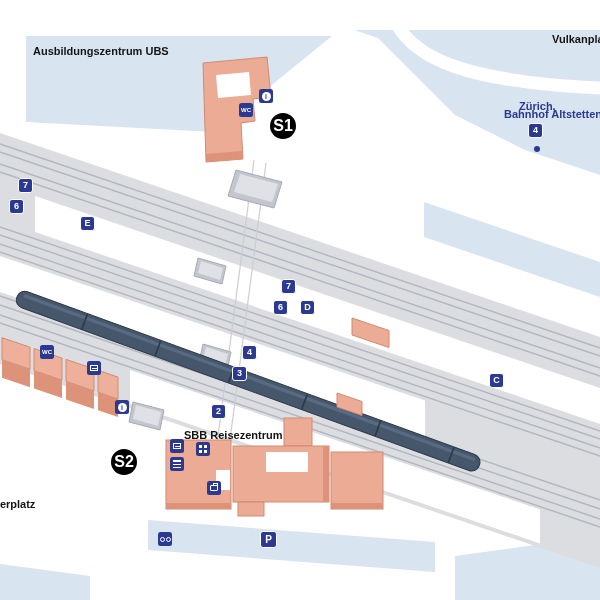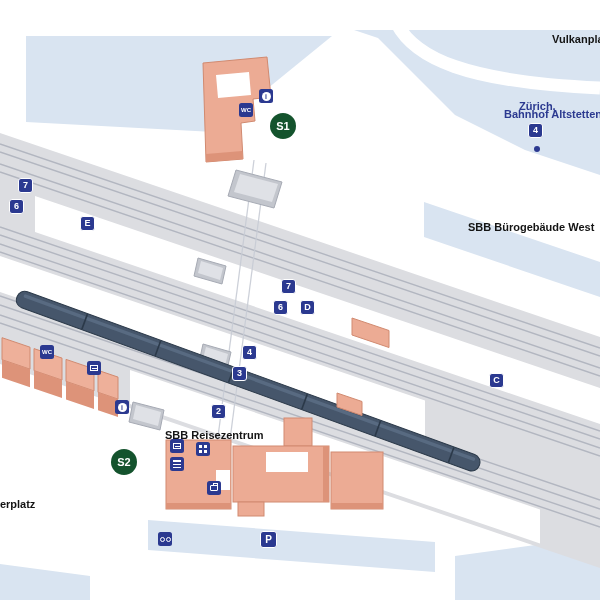--- a/index.html
+++ b/index.html
@@ -5,22 +5,22 @@
   html,body{margin:0;padding:0;background:#fff;}
   #stage{position:relative;width:600px;height:600px;overflow:hidden;background:#fff;
          font-family:"Liberation Sans",sans-serif;}
   #map-svg{position:absolute;left:0;top:0;}
   .lbl{position:absolute;font-weight:bold;font-size:11px;color:#141414;white-space:nowrap;}
   .lbl.navy{color:#2b3990;}
   .badge{position:absolute;width:15px;height:15px;box-sizing:border-box;background:#2b3990;
          color:#fff;border:1px solid #fff;border-radius:3px;font-size:9px;font-weight:bold;
          display:flex;align-items:center;justify-content:center;line-height:1;}
   .badge.lg{width:17px;height:17px;font-size:10px;}
-  .marker{position:absolute;width:26px;height:26px;border-radius:50%;background:#14532d;
-          color:#fff;font-size:11px;font-weight:bold;display:flex;align-items:center;
+  .marker{position:absolute;width:26px;height:26px;border-radius:50%;background:#000000;
+          color:#fff;font-size:16px;font-weight:bold;display:flex;align-items:center;
           justify-content:center;box-shadow:0 0 0 1px rgba(255,255,255,.7);}
   .ib{position:absolute;width:14px;height:14px;background:#2b3990;border-radius:2.5px;
       display:flex;align-items:center;justify-content:center;}
   .ib .txt{color:#fff;font-size:6px;font-weight:bold;line-height:1;}
   .ib .circle-i{width:9px;height:9px;background:#fff;border-radius:50%;color:#2b3990;
       font-size:7px;font-weight:bold;display:flex;align-items:center;justify-content:center;line-height:1;}
   .glyph-ticket{width:8px;height:6px;box-sizing:border-box;border:1px solid #fff;
       background:linear-gradient(#fff,#fff) center/5px 1px no-repeat;}
   .glyph-grid{width:8px;height:8px;background-image:linear-gradient(#fff,#fff),linear-gradient(#fff,#fff),linear-gradient(#fff,#fff),linear-gradient(#fff,#fff);
       background-size:3px 3px;background-position:0 0,5px 0,0 5px,5px 5px;background-repeat:no-repeat;}
@@ -137,25 +137,25 @@
       </g>
       <g>
         <polygon points="352,318 389,330.5 389,347.5 352,335" fill="#ecab94" stroke="#d18a70" stroke-width="1"></polygon>
         <polygon points="337,393 362,401.5 362,415.5 337,407" fill="#ecab94" stroke="#d18a70" stroke-width="1"></polygon>
       </g>
     </g>
 
     <circle cx="537" cy="149" r="3" fill="#2b3990"></circle>
   </svg>
 
+  <div class="lbl" style="left:33px;top:45px">Ausbildungszentrum UBS</div>
   <div class="lbl" style="left:552px;top:33px">Vulkanplatz</div>
   <div class="lbl navy" style="left:519px;top:100px">Zürich,</div>
   <div class="lbl navy" style="left:504px;top:108px">Bahnhof Altstetten</div>
-  <div class="lbl" style="left:468px;top:221px">SBB Bürogebäude West</div>
-  <div class="lbl" style="left:165px;top:429px">SBB Reisezentrum</div>
+  <div class="lbl" style="left:184px;top:429px">SBB Reisezentrum</div>
   <div class="lbl" style="left:-38px;top:498px">Altstetterplatz</div>
 
   <div class="marker" style="left:270px;top:113px">S1</div>
   <div class="marker" style="left:111px;top:449px">S2</div>
 
   <div class="badge" style="left:18px;top:178px">7</div>
   <div class="badge" style="left:9px;top:199px">6</div>
   <div class="badge" style="left:80px;top:216px">E</div>
   <div class="badge" style="left:281px;top:279px">7</div>
   <div class="badge" style="left:273px;top:300px">6</div>

